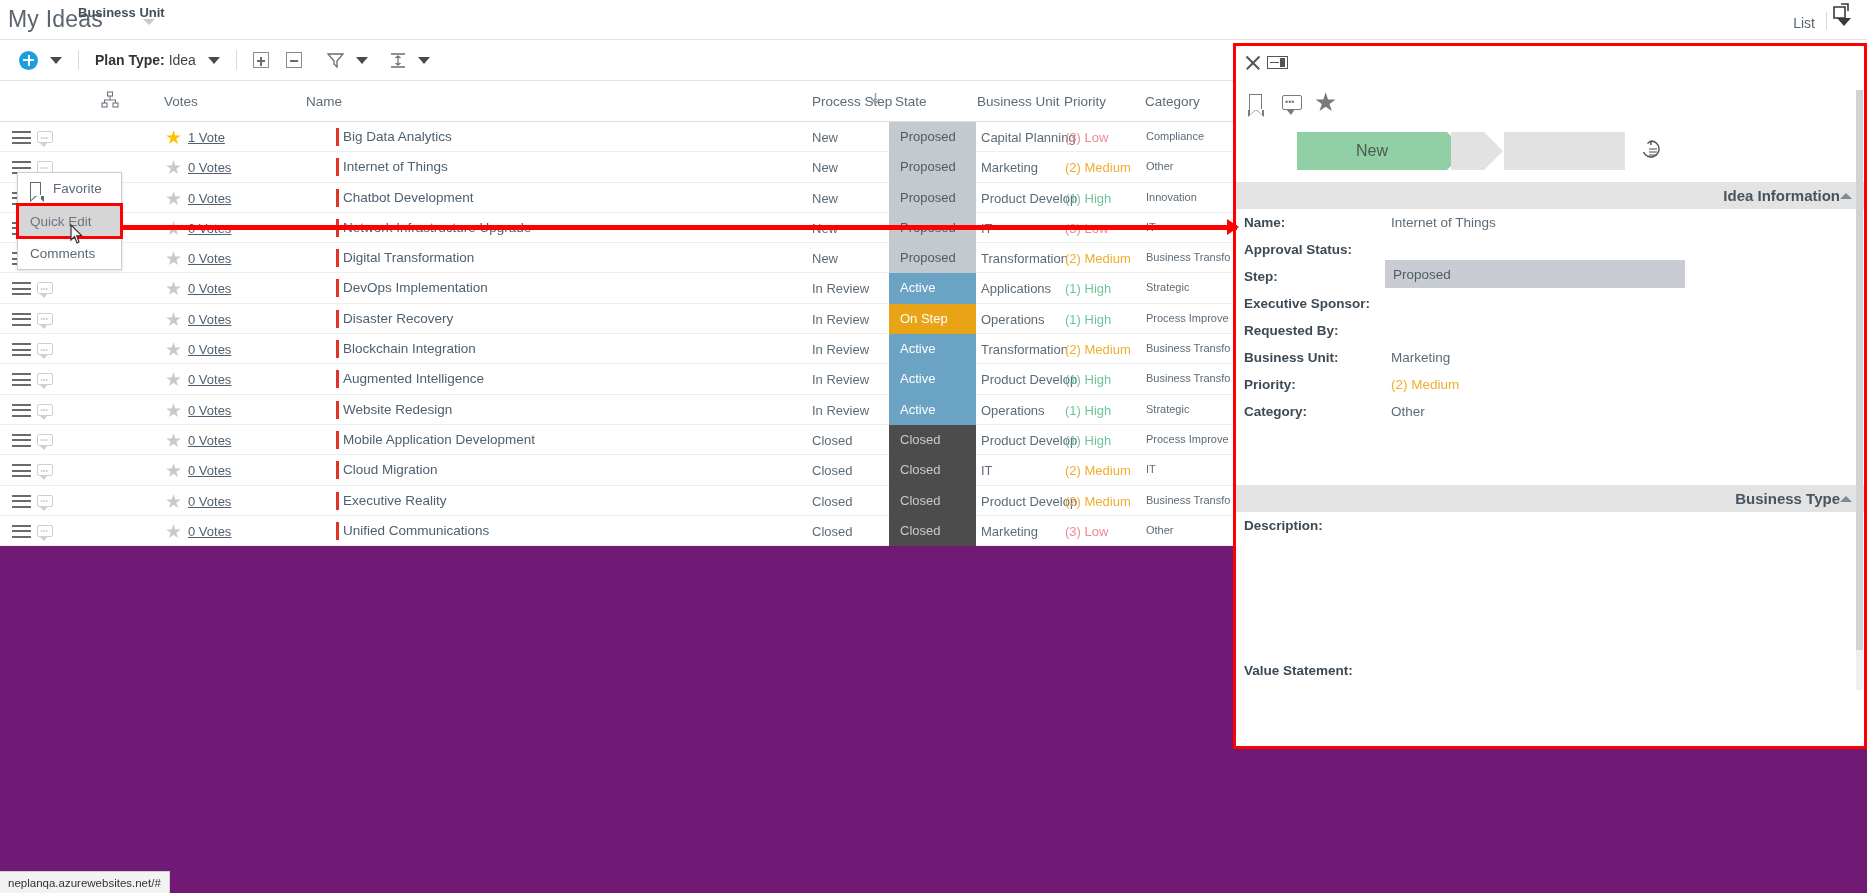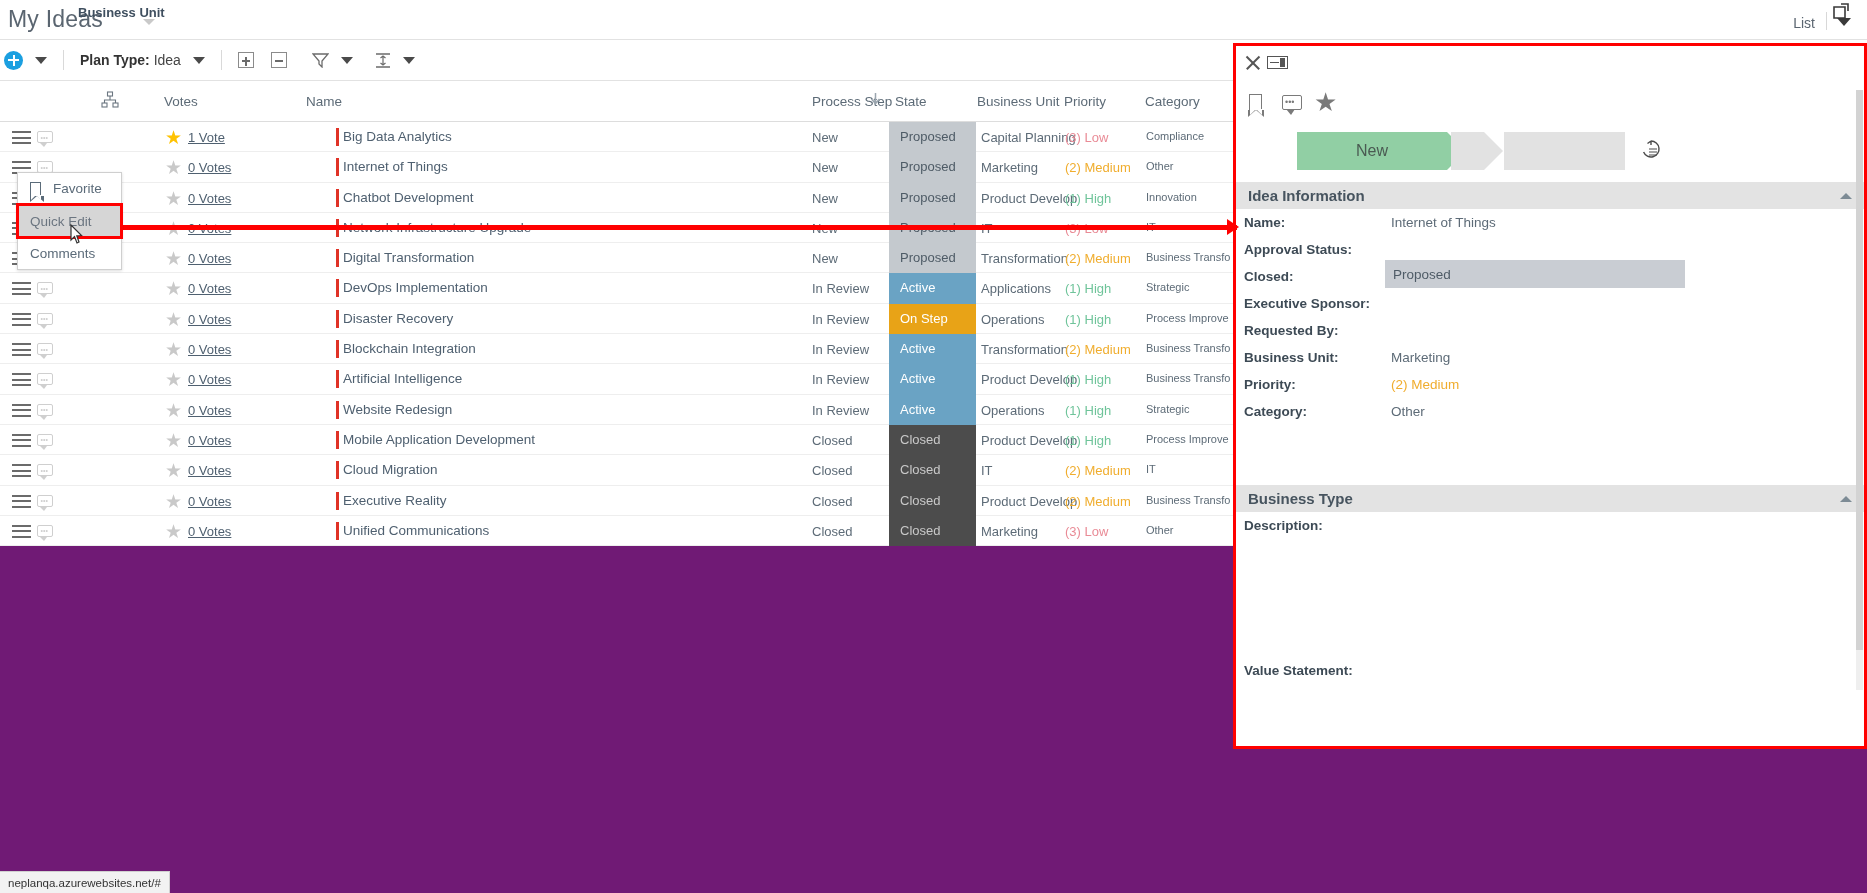--- a/index.html
+++ b/index.html
@@ -40,21 +40,21 @@
     position:absolute; right:16px; top:18px;
     width:0;height:0;border-left:7px solid transparent;border-right:7px solid transparent;
     border-top:8px solid #3a3a3a;
   }
   .expand-icon { position:absolute; right:17px; top:2px; color:#3a3a3a; }
 
   
   .toolbar {
     position:absolute; left:0; top:40px; width:1867px; height:41px;
     background:#fff; border-bottom:1px solid #e2e2e2;
-    display:flex; align-items:center; padding-left:4px;
+    display:flex; align-items:center; padding-left:19px;
   }
   .plus-circle {
     width:19px;height:19px;border-radius:50%;background:#1b9fe0;
     position:relative; display:inline-block; cursor:pointer;
   }
   .plus-circle::before, .plus-circle::after{
     content:''; position:absolute; background:#fff;
   }
   .plus-circle::before{ left:4px; top:8.5px; width:11px; height:2px;}
   .plus-circle::after{ left:8.5px; top:4px; width:2px; height:11px;}
@@ -239,21 +239,21 @@
     border-left:19px solid #e2e2e2;
     border-top:19px solid transparent; border-bottom:19px solid transparent;
   }
   .chev-3 { left:268px; width:121px; background:#e2e2e2;}
   .hist-icon{
     position:absolute; left:404px; top:10px; width:22px; height:22px; cursor:pointer;
   }
 
   .sec-header {
     height:27px; background:#e3e3e3; display:flex; align-items:center;
-    padding:0 12px; justify-content:space-between; margin-top:4px;
+    padding:0 12px; justify-content:flex-end; margin-top:4px;
   }
   .sec-header .t { font-size:15px; font-weight:700; color:#47545f;}
   .sec-caret {
     width:0;height:0;border-left:6px solid transparent;border-right:6px solid transparent;
     border-bottom:6px solid #7d8b95; cursor:pointer;
   }
   .field { position:relative; height:27px; display:flex; align-items:center; }
   .field .lbl {
     position:absolute; left:8px; font-size:13.5px; font-weight:700; color:#3d4a55;
   }
@@ -518,21 +518,21 @@
           <i></i>
           <i></i>
           <i></i>
         </div>
         <div class="cmt-icon">
           <span class="cmt-dots">•••</span>
         </div>
         <div class="star">★</div>
         <div class="votes">0 Votes</div>
         <div class="namebar"></div>
-        <div class="namecell" style="left:343px">Artificial Intelligence</div>
+        <div class="namecell" style="left:343px">Augmented Intelligence</div>
         <div class="pstep">In Review</div>
         <div class="statecell state-active">Active</div>
         <div class="bu">Product Develop</div>
         <div class="prio p-high">(1) High</div>
         <div class="cat">Business Transfo</div>
       </div>
       <div class="row">
         <div class="handle">
           <i></i>
           <i></i>
@@ -685,21 +685,21 @@
     </div>
     <div id="idea-fields">
         <div class="field">
           <span class="lbl">Name:</span>
           <span class="val">Internet of Things</span>
         </div>
         <div class="field">
           <span class="lbl">Approval Status:</span>
         </div>
         <div class="field">
-          <span class="lbl">Closed:</span>
+          <span class="lbl">Step:</span>
           <span class="valbox">Proposed</span>
         </div>
         <div class="field">
           <span class="lbl">Executive Sponsor:</span>
         </div>
         <div class="field">
           <span class="lbl">Requested By:</span>
         </div>
         <div class="field">
           <span class="lbl">Business Unit:</span>

